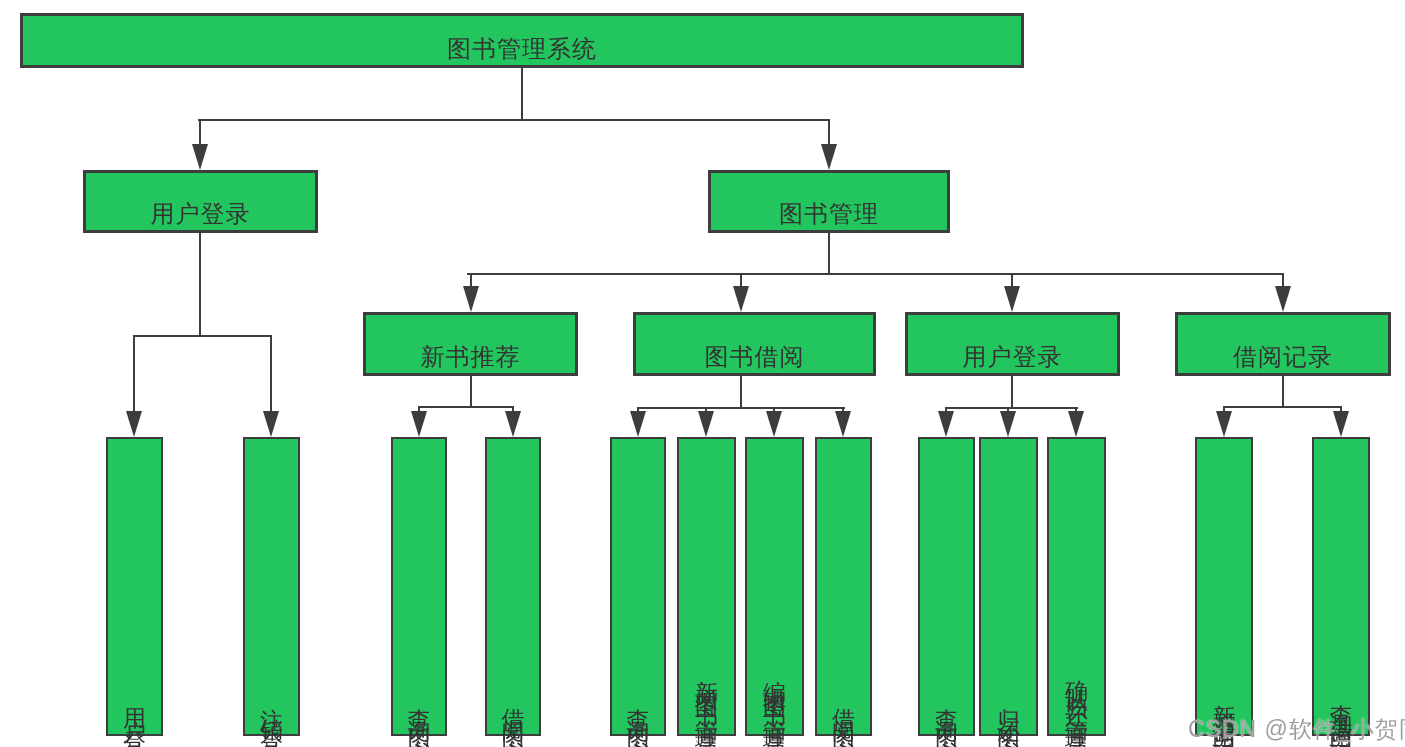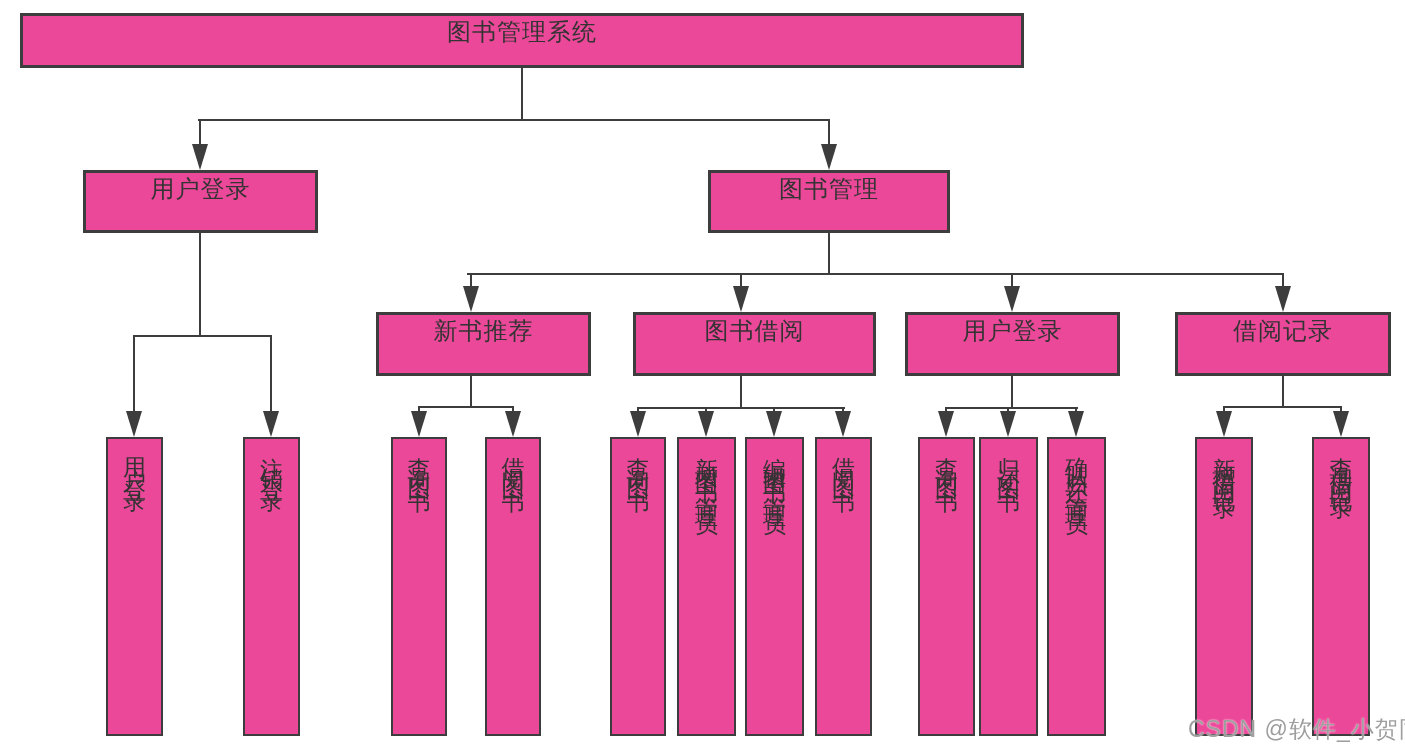--- a/index.html
+++ b/index.html
@@ -12,23 +12,23 @@
   body{font-family:"Liberation Sans","DejaVu Sans",sans-serif;}
   #canvas{
     position:relative;
     width:1405px;height:747px;
     background:var(--bg);
     overflow:hidden;
   }
   .node{
     position:absolute;
     box-sizing:border-box;
-    background:#ec4899;
+    background:#22c55e;
     border:3px solid var(--line);
-    display:flex;align-items:flex-start;justify-content:center;
+    display:flex;align-items:flex-end;justify-content:center;
     color:var(--text);
     font-size:24px;
     letter-spacing:1px;
     white-space:nowrap;
   }
   .leaf{
     border-width:2px;
     font-size:23px;
   }
   .vtext{
@@ -68,21 +68,21 @@
     <span>图书管理系统</span>
   </div>
 
   <div class="node" style="left:83px;top:170px;width:235px;height:63px">
     <span>用户登录</span>
   </div>
   <div class="node" style="left:708px;top:170px;width:242px;height:63px">
     <span>图书管理</span>
   </div>
 
-  <div class="node" style="left:376px;top:312px;width:215px;height:64px">
+  <div class="node" style="left:363px;top:312px;width:215px;height:64px">
     <span>新书推荐</span>
   </div>
   <div class="node" style="left:633px;top:312px;width:243px;height:64px">
     <span>图书借阅</span>
   </div>
   <div class="node" style="left:905px;top:312px;width:215px;height:64px">
     <span>用户登录</span>
   </div>
   <div class="node" style="left:1175px;top:312px;width:216px;height:64px">
     <span>借阅记录</span>

